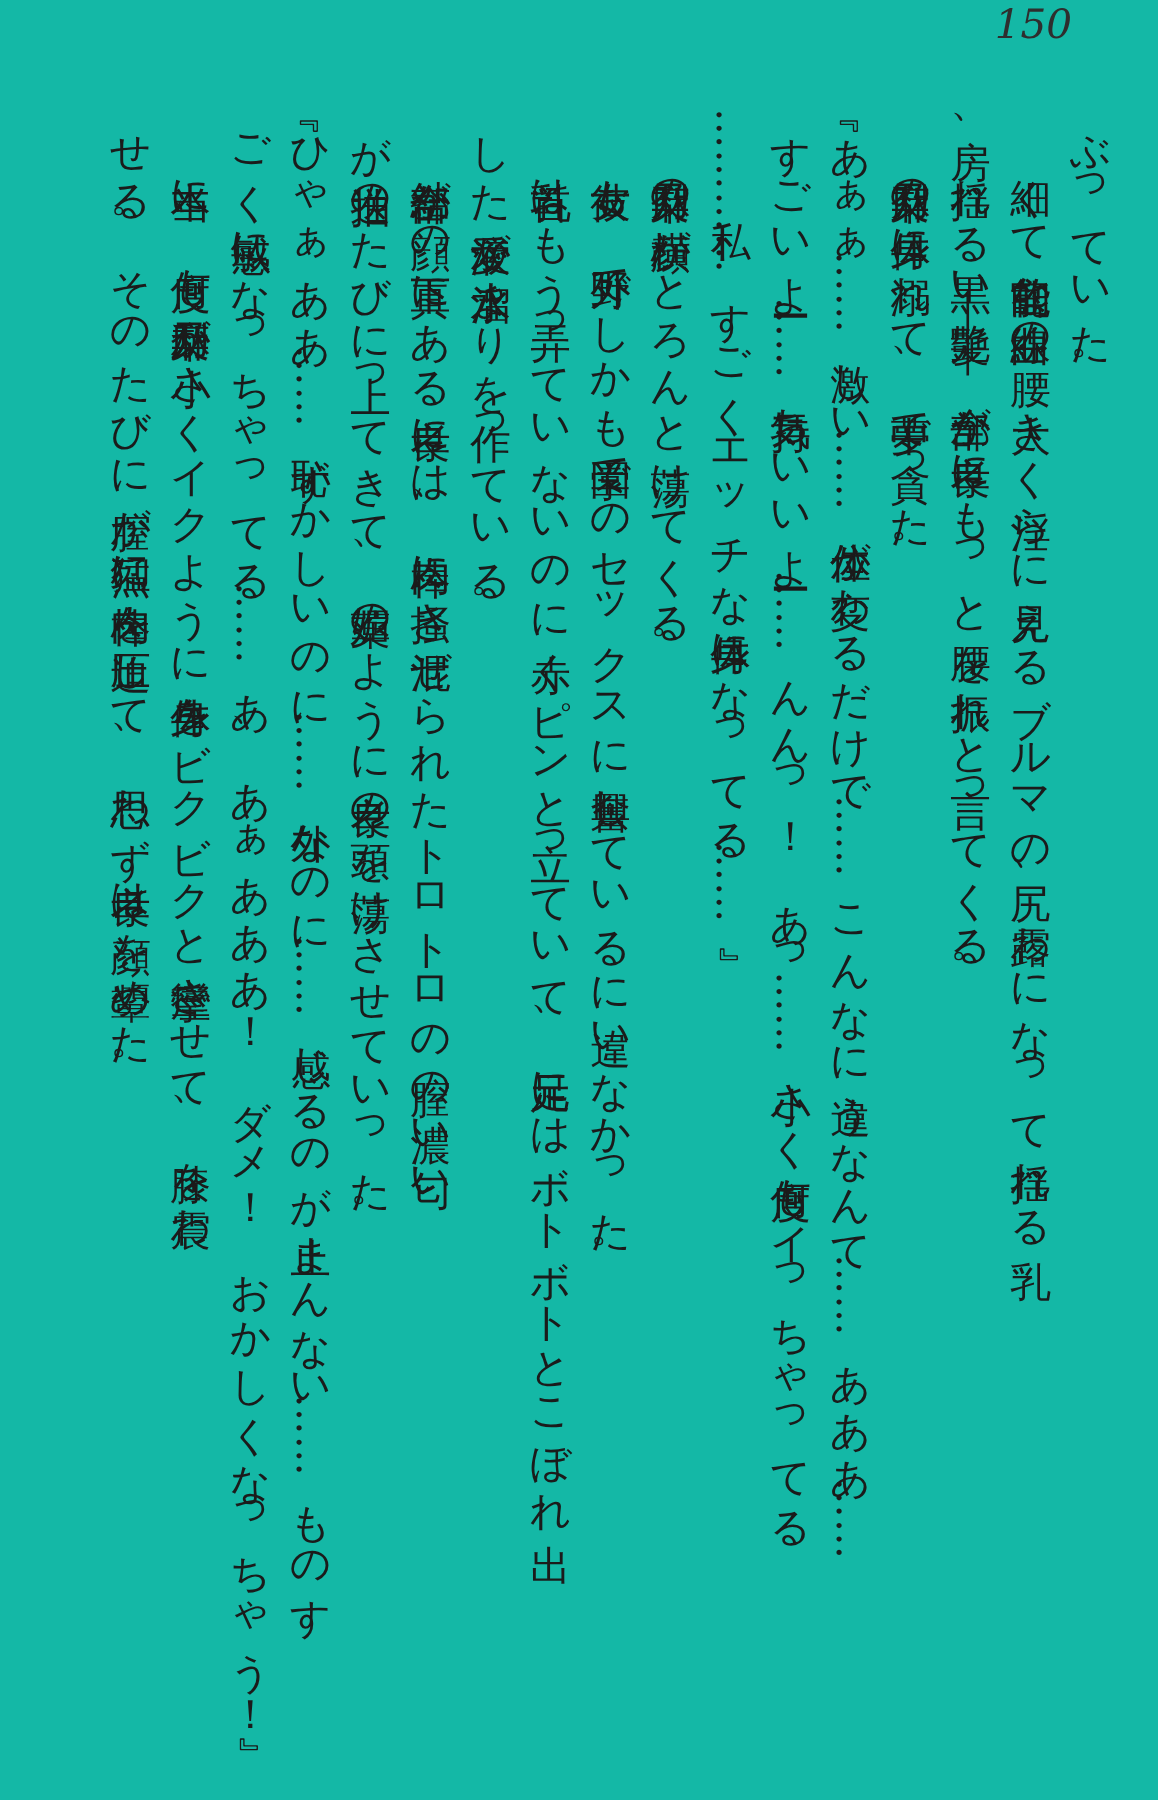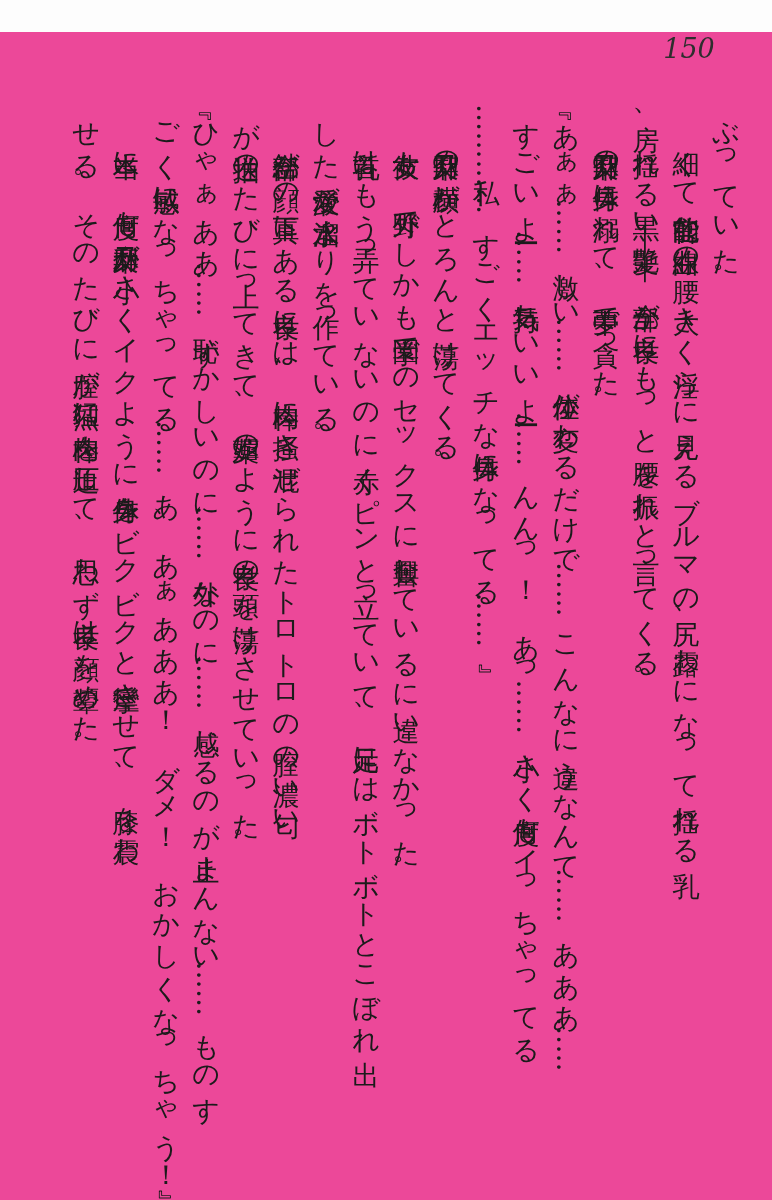--- a/index.html
+++ b/index.html
@@ -10,22 +10,21 @@
     width: 772px;
     height: 1200px;
     background: #fdfdfd;
     position: relative;
     overflow: hidden;
     font-family: "DejaVu Serif", "Liberation Serif", serif;
   }
   .book-page {
     position: absolute;
     inset: 0;
-    background: #ec4899;
-    margin-top: 32px;
+    background: #14b8a6;
   }
   .page-number {
     position: absolute;
     top: 0px;
     left: 639px;
     width: 100px;
     text-align: center;
     font-size: 27px;
     line-height: 34px;
     font-style: italic;

